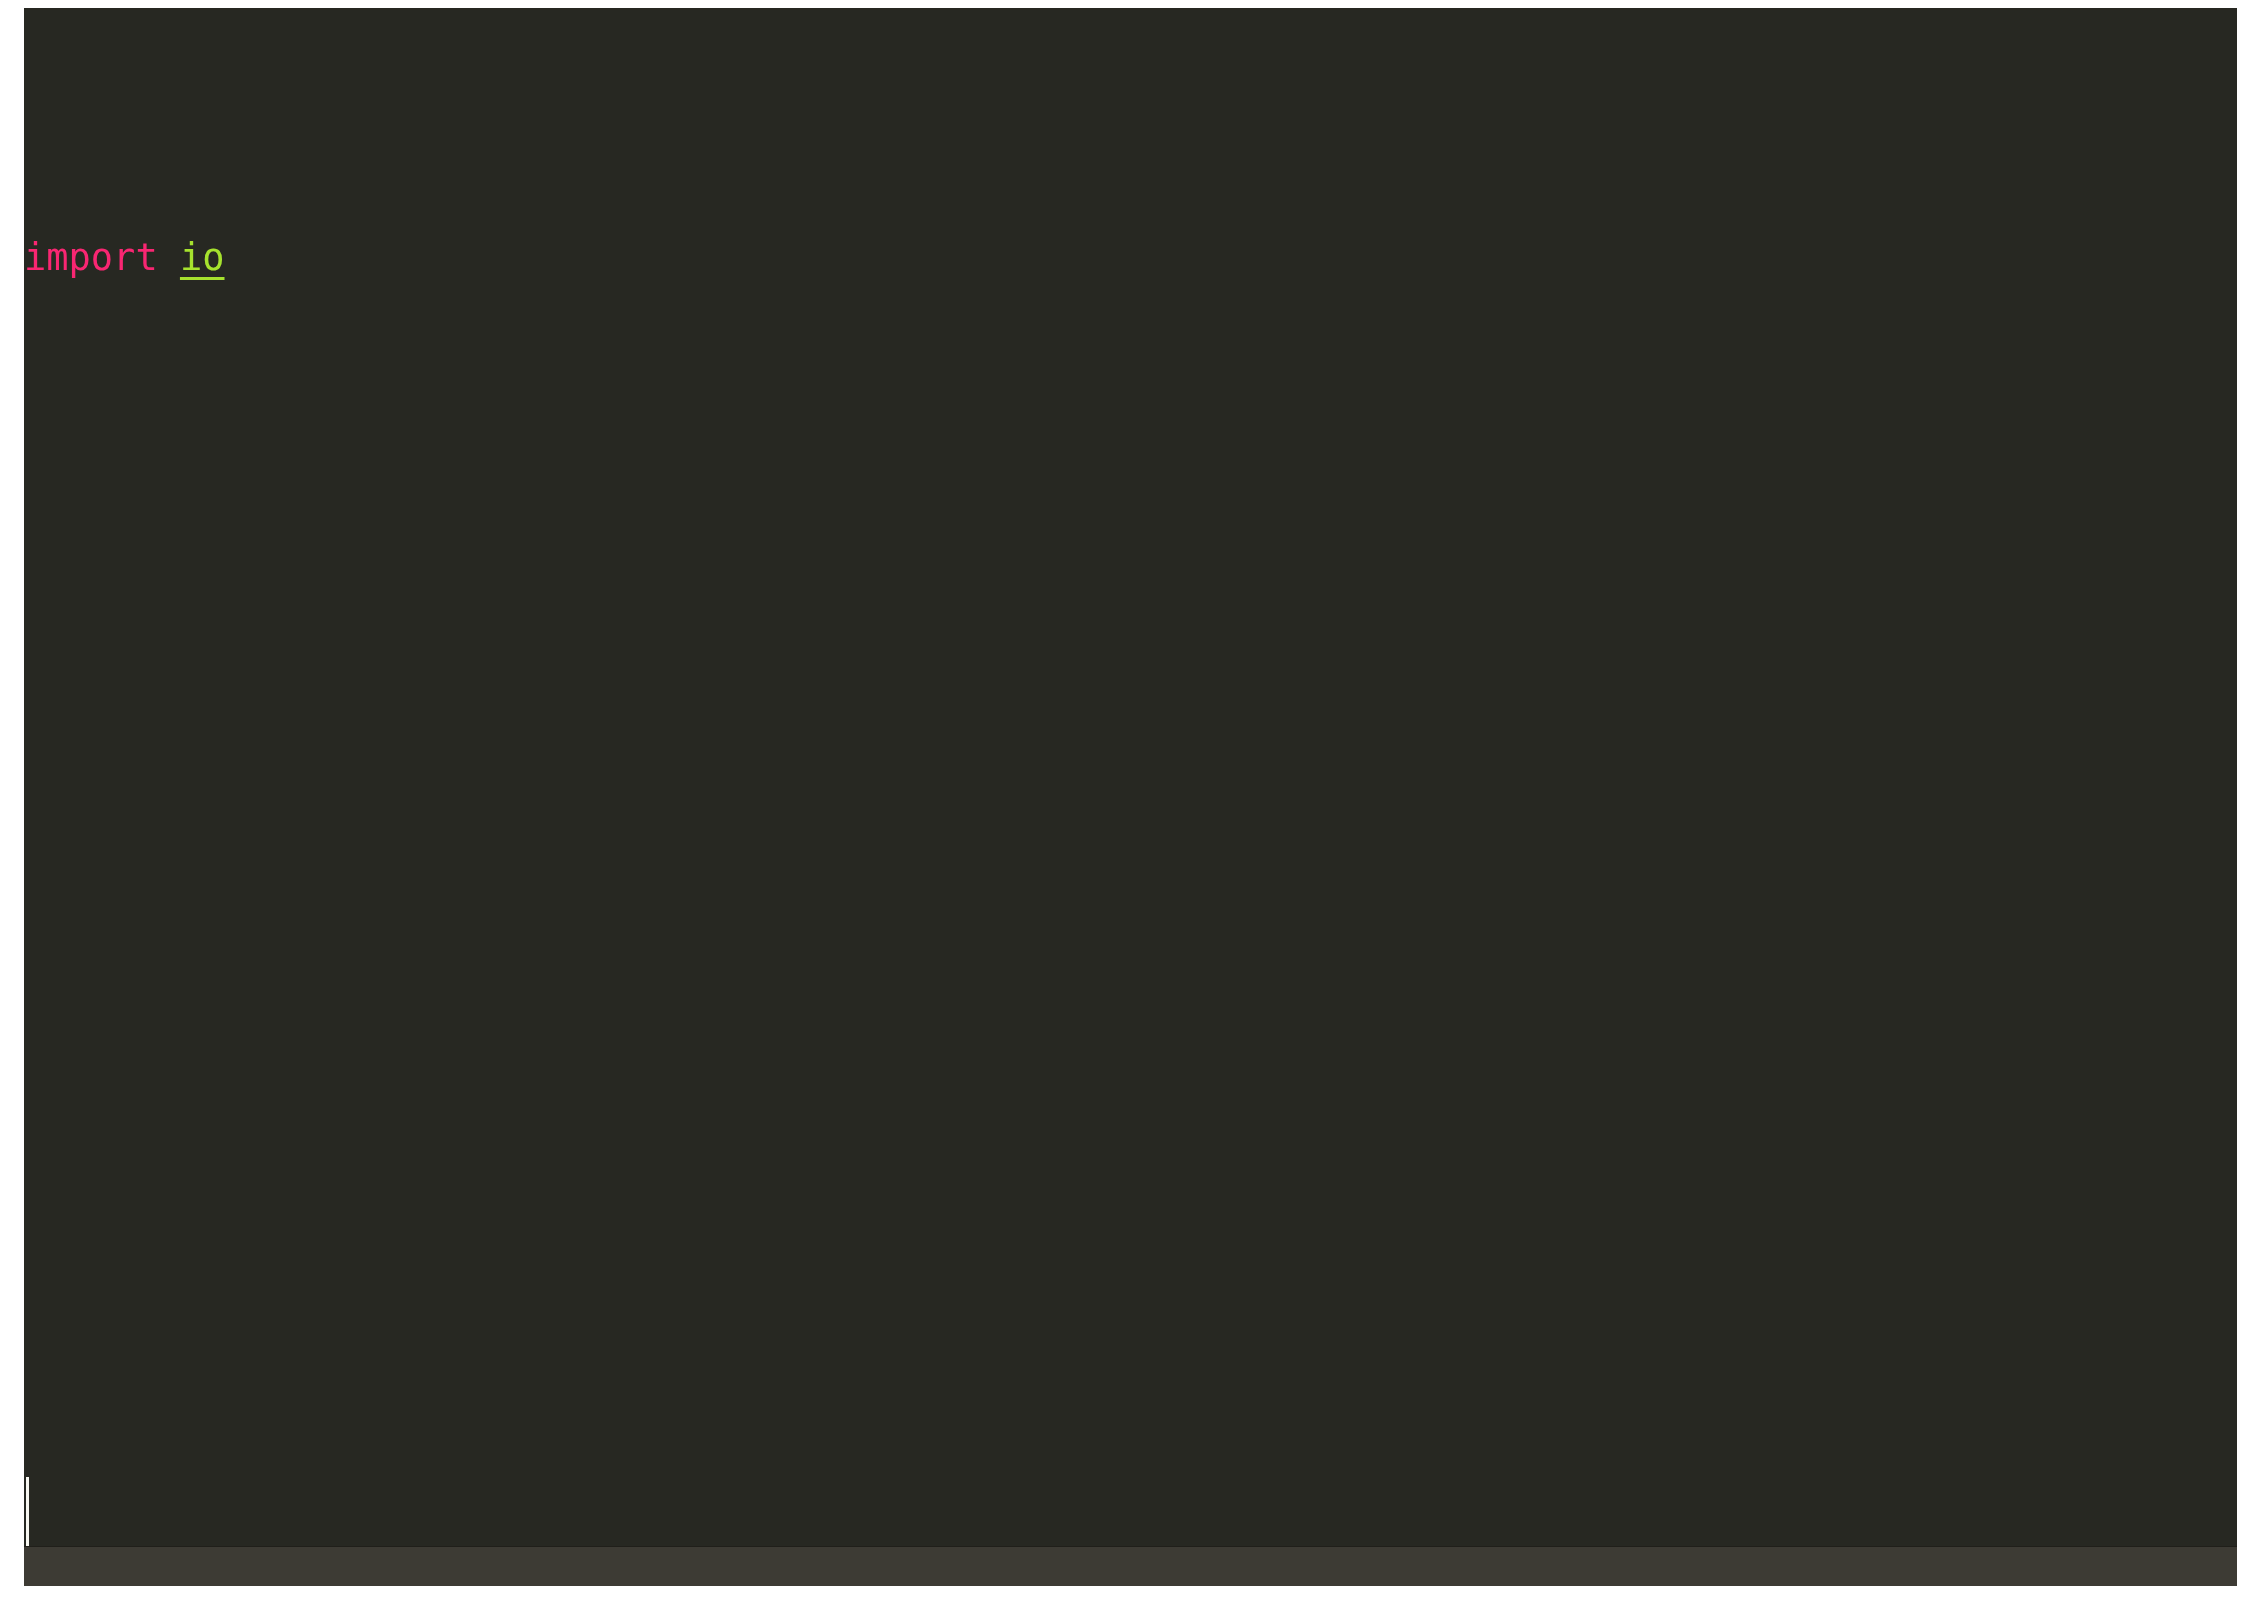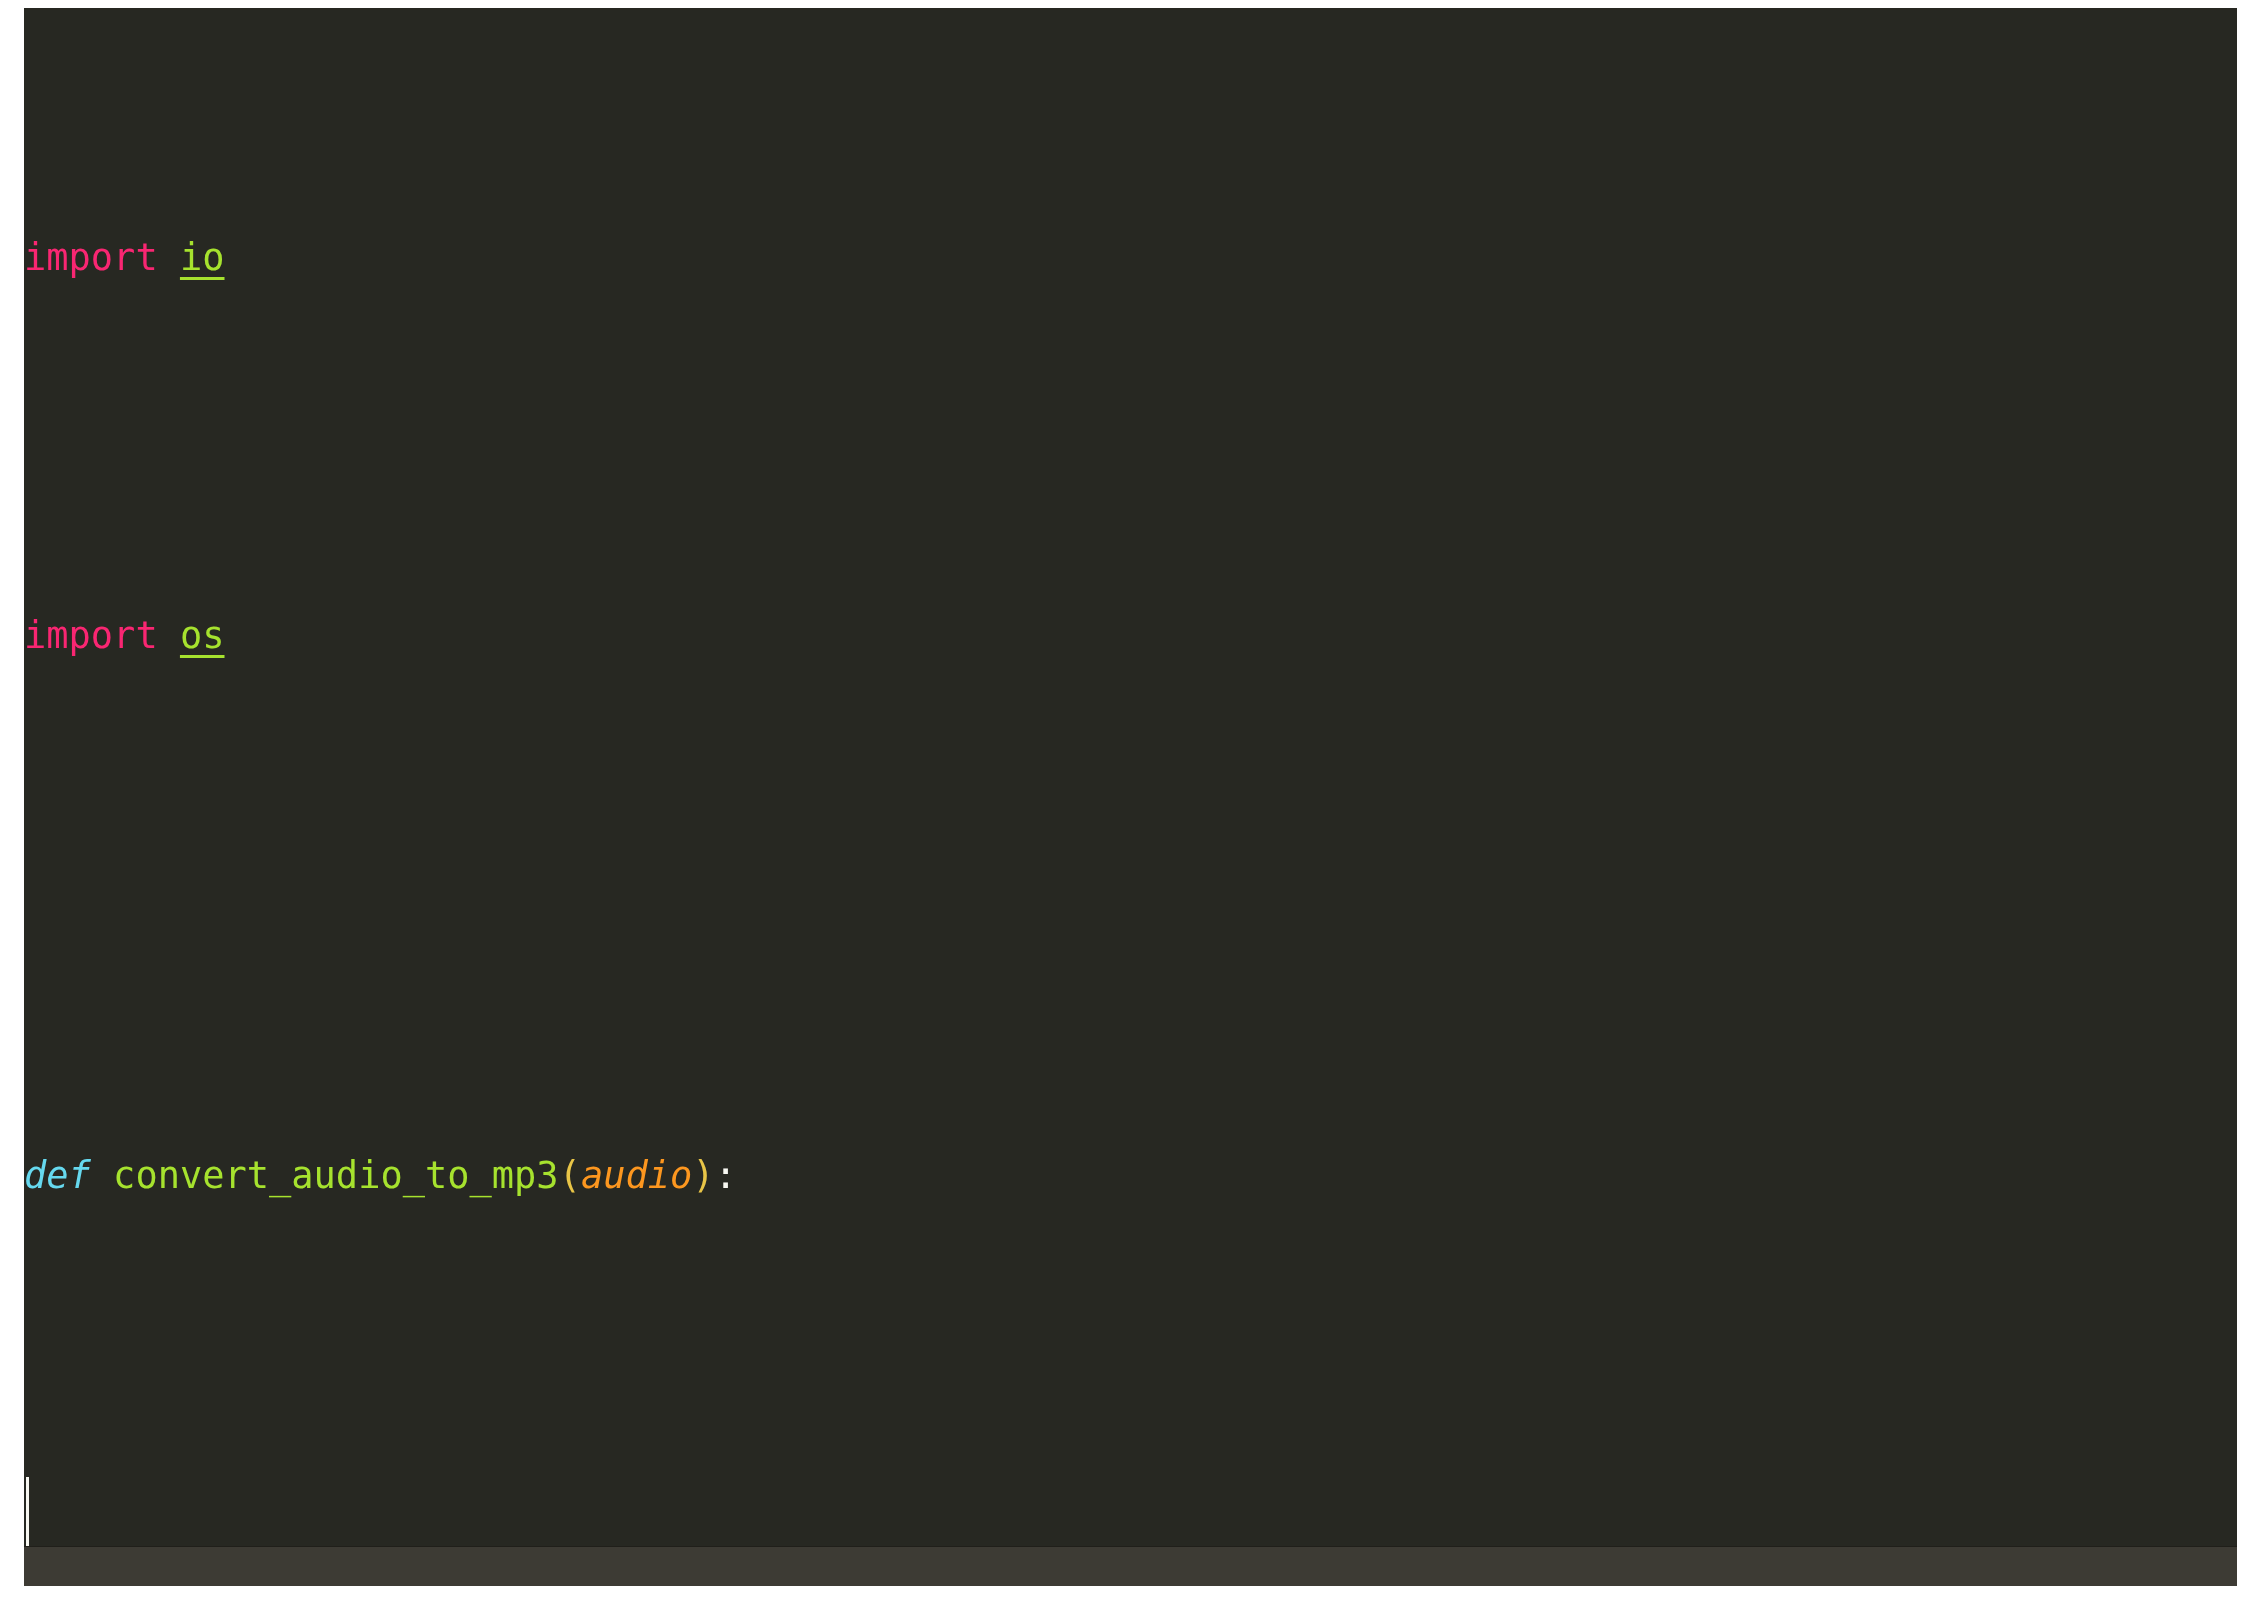--- a/index.html
+++ b/index.html
@@ -101,27 +101,25 @@
 
   <div id="code-surface">
     <div class="code">
 
       
       <div class="line"><span class="ln-inner"><span class="kw">import</span><span class="plain"> </span><span class="mod-u">io</span></span></div>
 
       
 
       
-      <div class="line"><span class="ln-inner"><span class="kw">import</span><span class="plain"> </span><span class="mod-u">os</span></span></div>
 
       
       <div class="line"><span class="ln-inner"> </span></div>
 
       
-      <div class="line"><span class="ln-inner"><span class="kw-def">def</span><span class="plain"> </span><span class="fn">convert_audio_to_mp3</span><span class="b1">(</span><span class="param">audio</span><span class="b1">)</span><span class="plain">:</span></span></div>
 
       
       
 
       
       
 
       
       
 

